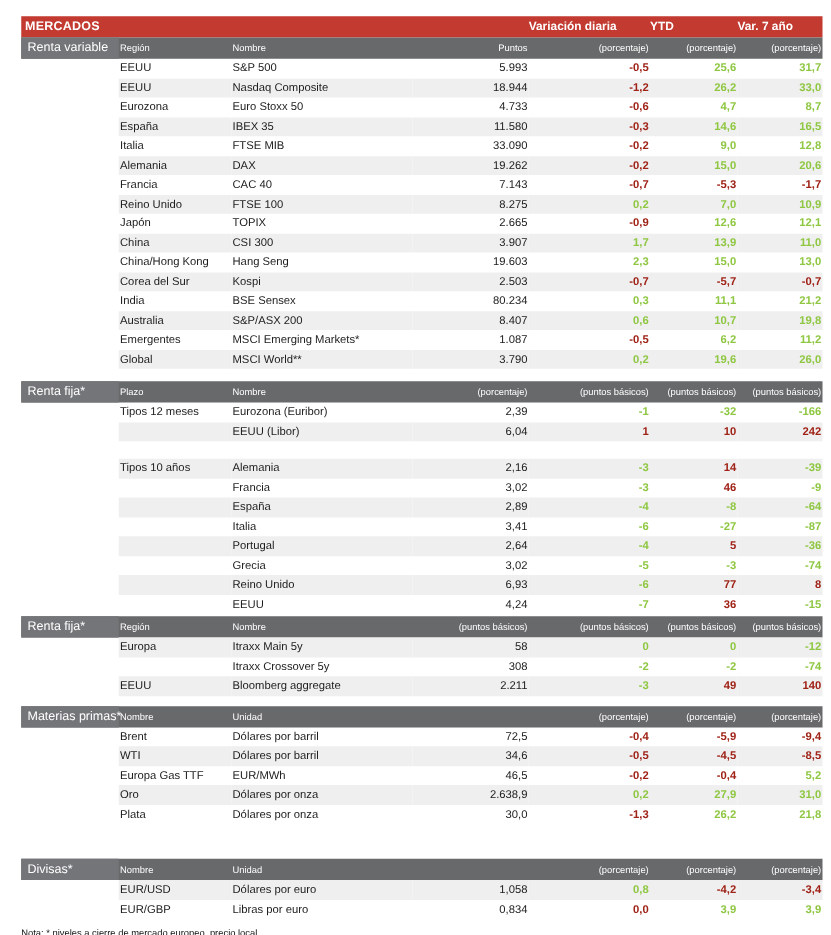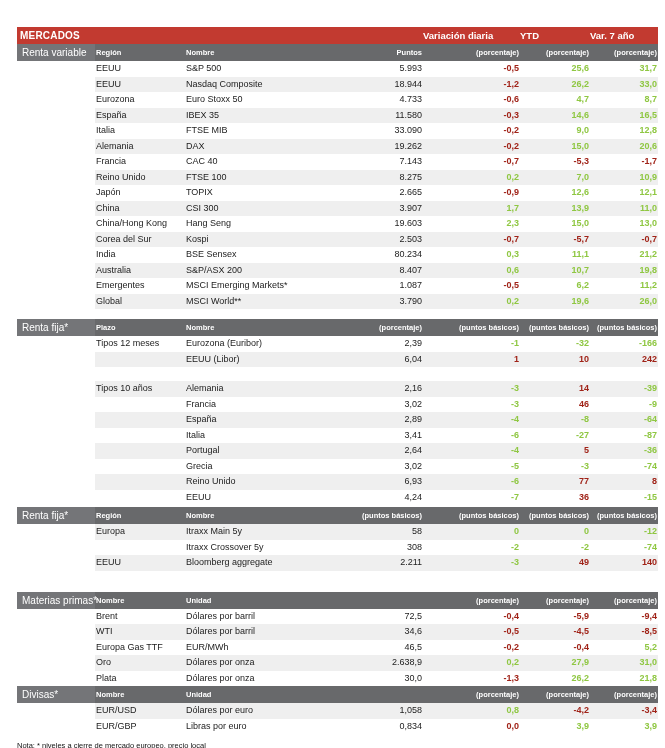--- a/index.html
+++ b/index.html
@@ -14,21 +14,21 @@
   *{box-sizing:border-box;margin:0;padding:0;}
   html,body{background:#fff;}
   body{
     width:665px;height:748px;
     font-family:"Liberation Sans","DejaVu Sans",sans-serif;
     color:var(--text);
     overflow:hidden;
   }
   .sheet{
     width:665px;height:748px;
-    padding:27px 7px 0 17px;
+    padding:13px 7px 0 17px;
   }
   .grid-row{
     display:grid;
     grid-template-columns:78px 90px 145px 93px 97px 70px 68px;
     align-items:center;
   }
   
   .topbar{
     height:17px;
     background:var(--accent-red);
@@ -53,43 +53,43 @@
     color:#fff;
   }
   .sechead .seclabel{
     background:var(--label-gray);
     font-size:10px;
     height:17px;line-height:17px;
     padding-left:5px;
     white-space:nowrap;
   }
   .colhead{
-    font-size:7.5px;font-weight:bold;
+    font-size:7.5px;font-weight:normal;
     white-space:nowrap;
     padding:0 1px;
   }
   
   .row{height:15.5px;}
   .row.stripe > div:not(.cA){background:var(--stripe);}
   .cell{
     font-size:9px;
     white-space:nowrap;
     height:15.5px;line-height:15.5px;
     padding:0 1px;
   }
   .al{text-align:left;}
   .ar{text-align:right;}
   .val{font-weight:bold;}
   .pos{color:var(--positive);}
   .neg{color:var(--negative);}
   .spacer{height:14px;}
   .sec1{margin-top:10px;}
   .sec2{margin-top:2px;}
-  .sec3{margin-top:21px;}
-  .sec4{margin-top:0;}
+  .sec3{margin-top:8px;}
+  .sec4{margin-top:28px;}
   
   .notes{margin-top:5px;}
   .note{
     font-size:7.5px;
     line-height:13px;
     color:#111;
     white-space:nowrap;
     text-decoration:underline;
   }
 </style>

